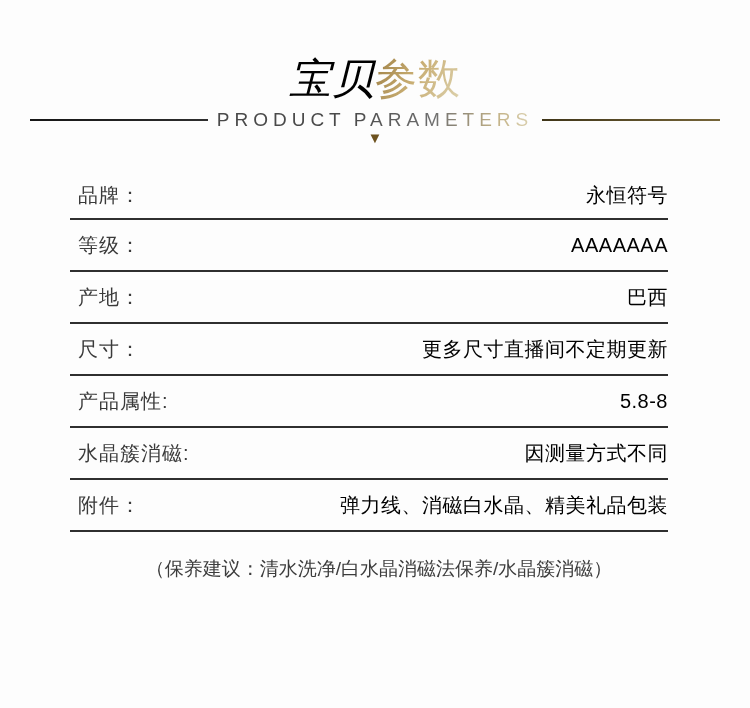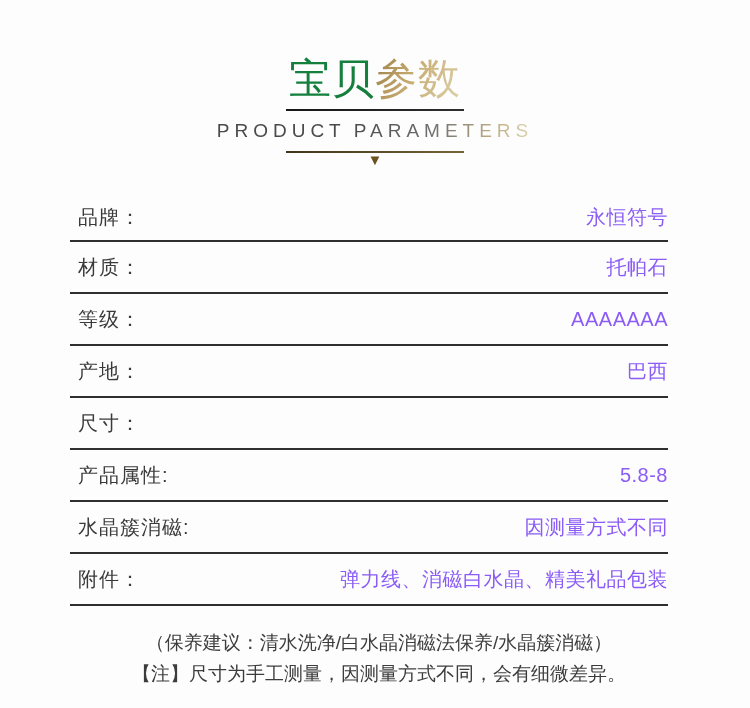--- a/index.html
+++ b/index.html
@@ -15,34 +15,33 @@
 
   
   .header { padding-top: 56px; text-align: center; }
   .title {
     margin: 0;
     font-size: 42px;
     font-weight: 500;
     letter-spacing: 1px;
     line-height: 1.1;
   }
-  .title-primary { color: #15803d; }
+  .title-primary { color: #000000; font-style: italic; }
   .title-accent {
     background: linear-gradient(115deg, #9d7f45 0%, #c8ad72 45%, #ddd2ae 100%);
     -webkit-background-clip: text;
     background-clip: text;
     color: transparent;
   }
   .subtitle-row {
     margin-top: 7px;
     display: flex;
     align-items: center;
     justify-content: center;
     gap: 9px;
-    flex-direction: column;
   }
   .rule { height: 2px; width: 178px; }
   .rule-left  { background: linear-gradient(90deg, #161616, #2e2e2e); }
   .rule-right { background: linear-gradient(90deg, #3f3518, #766539); }
   .subtitle {
     font-size: 19px;
     letter-spacing: 5px;
     color: #4a4a4a;
     white-space: nowrap;
   }
@@ -74,21 +73,21 @@
   .spec-row:first-child { height: 46px; }
   .spec-label {
     padding-left: 8px;
     font-size: 20px;
     color: #3a3a3a;
     letter-spacing: 1px;
     white-space: nowrap;
   }
   .spec-value {
     font-size: 20px;
-    color: #8b5cf6;
+    color: #000000;
     letter-spacing: 0.5px;
     white-space: nowrap;
     text-align: right;
   }
 
   
   .footer {
     margin-top: 21px;
     text-align: center;
     font-size: 19px;
@@ -115,46 +114,42 @@
     </div>
     <span class="triangle-down">▼</span>
   </div>
 
   <div class="spec-table">
     <div class="spec-row">
       <span class="spec-label">品牌：</span>
       <span class="spec-value">永恒符号</span>
     </div>
     <div class="spec-row">
-      <span class="spec-label">材质：</span>
-      <span class="spec-value">托帕石</span>
-    </div>
-    <div class="spec-row">
       <span class="spec-label">等级：</span>
       <span class="spec-value">AAAAAAA</span>
     </div>
     <div class="spec-row">
       <span class="spec-label">产地：</span>
       <span class="spec-value">巴西</span>
     </div>
     <div class="spec-row">
       <span class="spec-label">尺寸：</span>
+      <span class="spec-value">更多尺寸直播间不定期更新</span>
     </div>
     <div class="spec-row">
       <span class="spec-label">产品属性:</span>
       <span class="spec-value">5.8-8</span>
     </div>
     <div class="spec-row">
       <span class="spec-label">水晶簇消磁:</span>
       <span class="spec-value">因测量方式不同</span>
     </div>
     <div class="spec-row">
       <span class="spec-label">附件：</span>
       <span class="spec-value">弹力线、消磁白水晶、精美礼品包装</span>
     </div>
   </div>
 
   <div class="footer">
     <p>（保养建议：清水洗净/白水晶消磁法保养/水晶簇消磁）</p>
-    <p>【注】尺寸为手工测量，因测量方式不同，会有细微差异。</p>
   </div>
 
 </div>
 
 </body></html>

